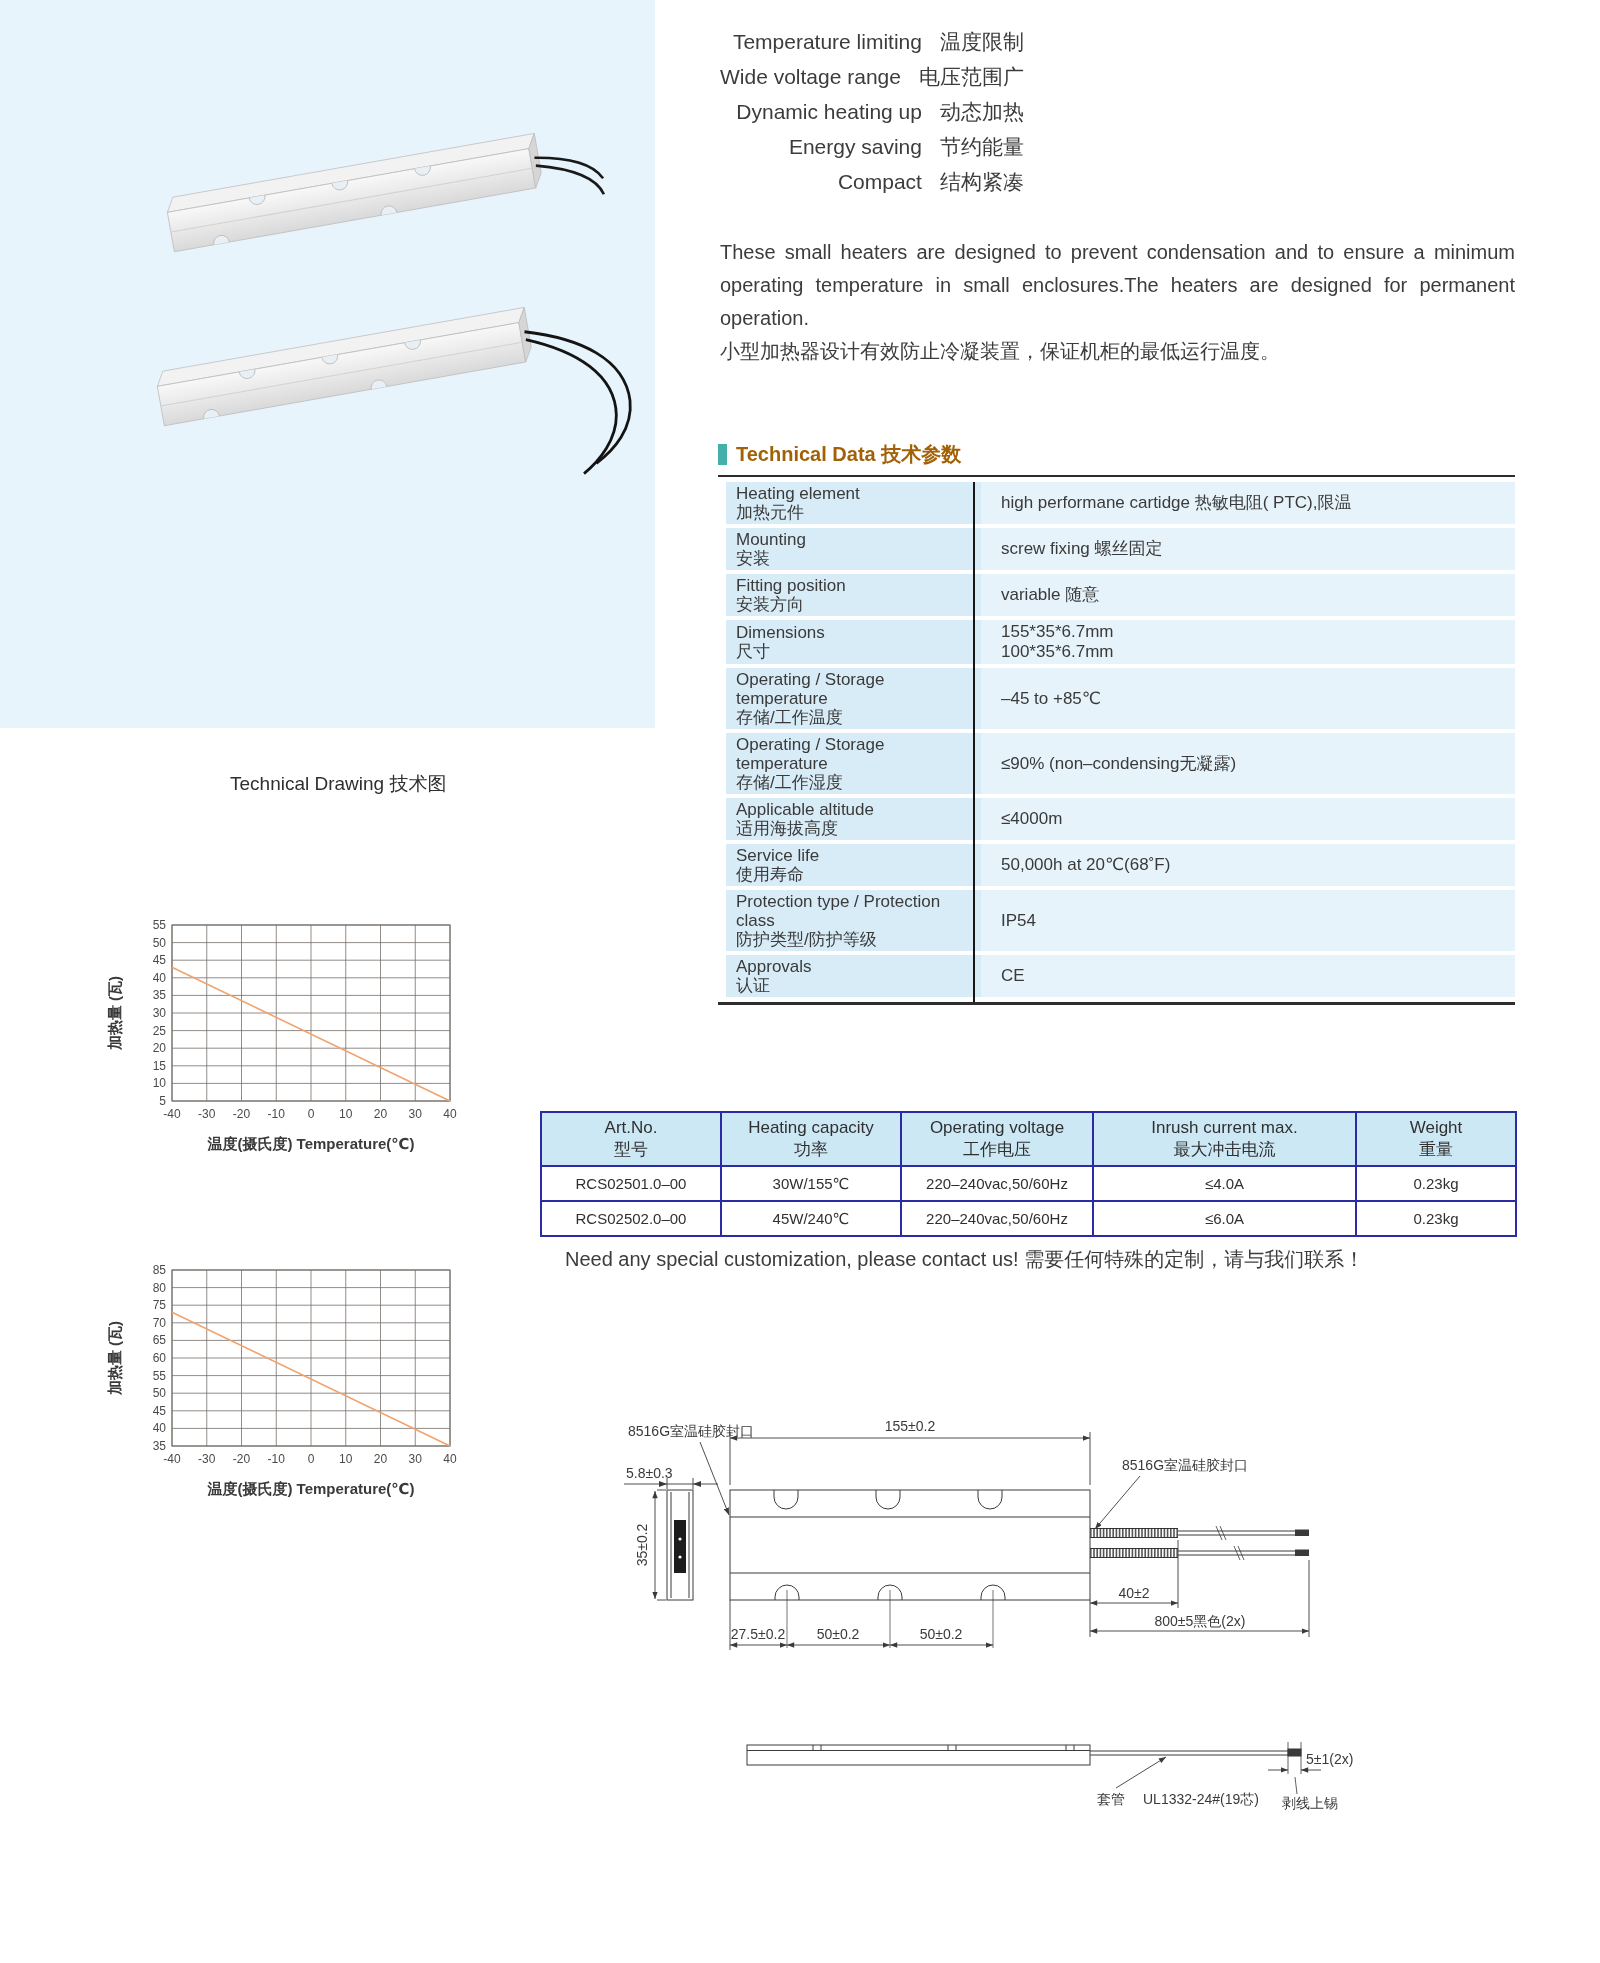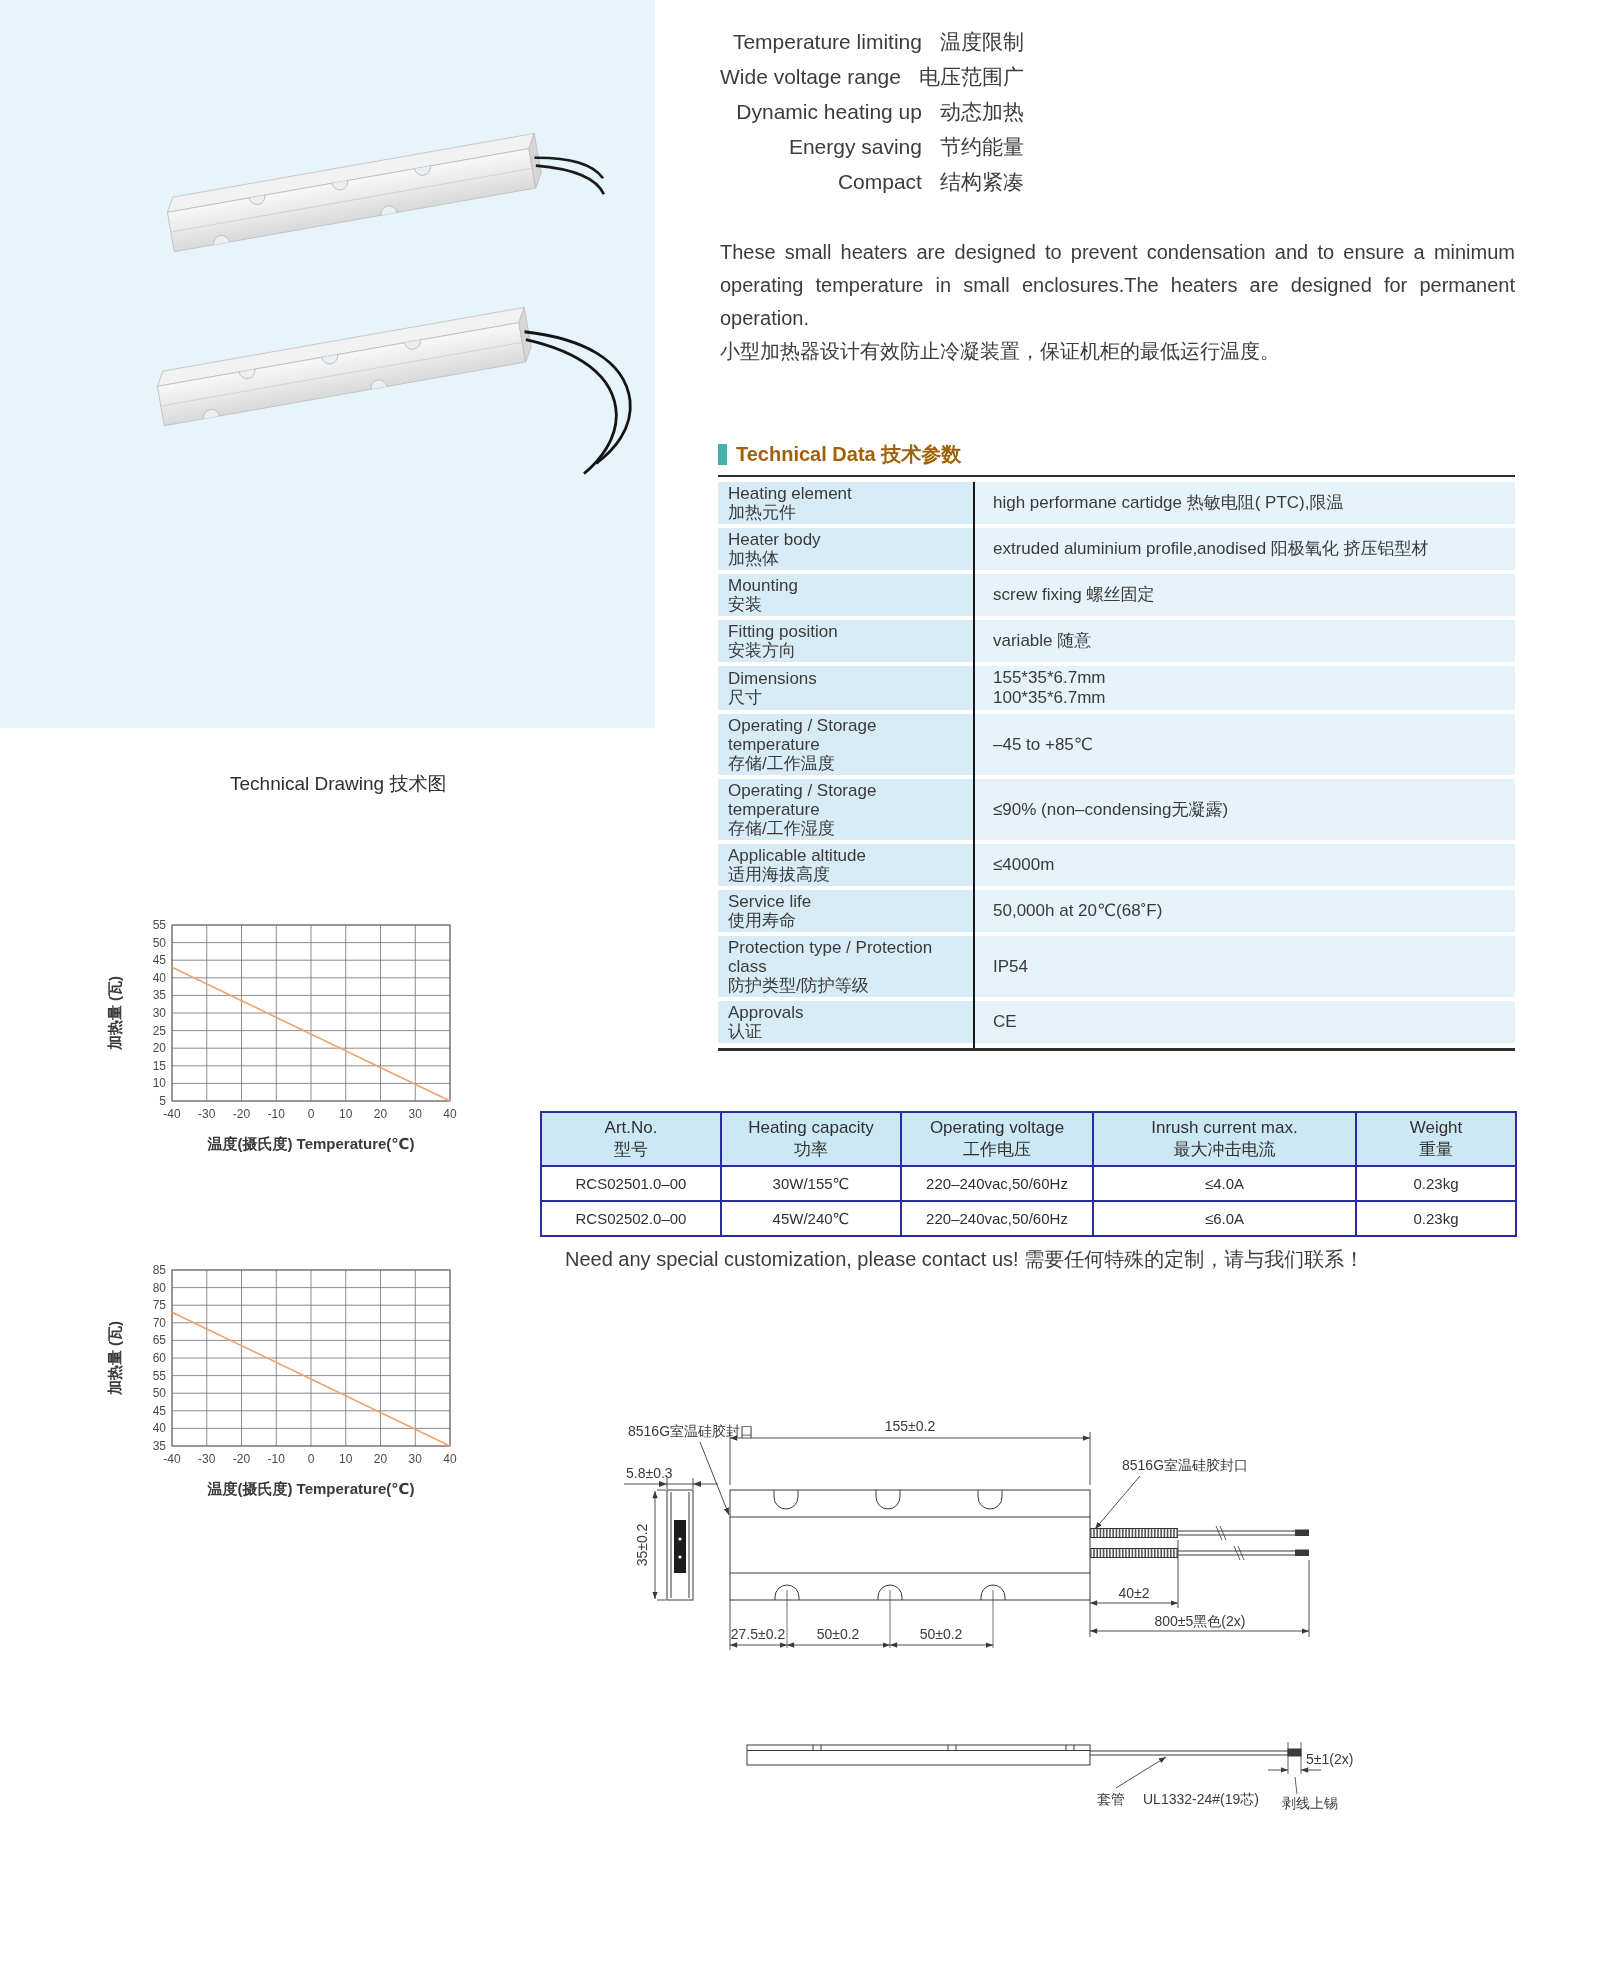--- a/index.html
+++ b/index.html
@@ -20,21 +20,21 @@
 
   
   .tech-data{position:absolute;left:718px;top:441px;width:797px;}
   .td-title{display:flex;align-items:center;gap:9px;padding-bottom:7px;border-bottom:2px solid #2d2d2d;}
   .td-bar{width:9px;height:21px;background:#43b1aa;}
   .td-title-text{font-size:20px;font-weight:600;color:#a16207;}
   .td-rows{position:relative;margin-top:5px;border-bottom:3px solid #2d2d2d;padding-bottom:1px;}
   .td-rows::after{content:"";position:absolute;left:255px;top:0;bottom:0;width:2px;background:#161616;}
   .td-row{display:flex;margin-bottom:4px;min-height:40px;}
   .td-label{width:255px;box-sizing:border-box;background:#d8ecf8;padding:2px 4px 2px 10px;
-            display:flex;flex-direction:column;justify-content:center;font-size:17px;line-height:19px;}
+            display:flex;flex-direction:column;justify-content:center;font-size:17px;line-height:19px;margin-left:8px;}
   .td-value{flex:1;background:#e6f3fb;padding:2px 8px 2px 20px;display:flex;align-items:center;font-size:17px;}
   .td-value span{white-space:pre-line;line-height:20px;}
 
   
   .drawing-title{position:absolute;left:230px;top:771px;font-size:19px;color:#2f2f2f;}
 
   
   .chart{position:absolute;}
   .chart svg{display:block;}
 
@@ -108,29 +108,20 @@
       <span class="td-title-text">Technical Data 技术参数</span>
     </div>
     <div class="td-rows">
         <div class="td-row">
           <div class="td-label">
             <span>Heating element</span>
             <span>加热元件</span>
           </div>
           <div class="td-value">
             <span>high performane cartidge  热敏电阻( PTC),限温</span>
-          </div>
-        </div>
-        <div class="td-row">
-          <div class="td-label">
-            <span>Heater body</span>
-            <span>加热体</span>
-          </div>
-          <div class="td-value">
-            <span>extruded  aluminium  profile,anodised   阳极氧化 挤压铝型材</span>
           </div>
         </div>
         <div class="td-row">
           <div class="td-label">
             <span>Mounting</span>
             <span>安装</span>
           </div>
           <div class="td-value">
             <span>screw fixing  螺丝固定</span>
           </div>

